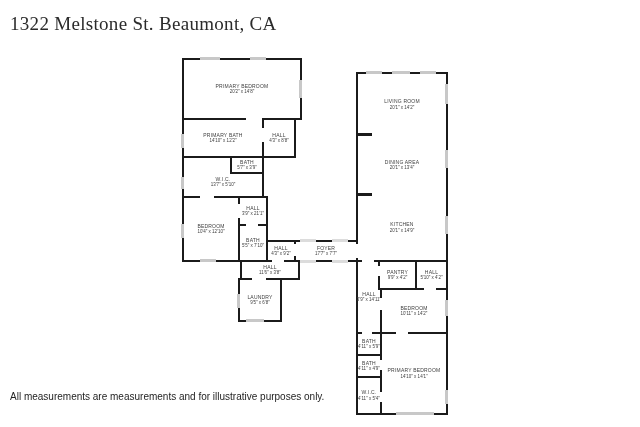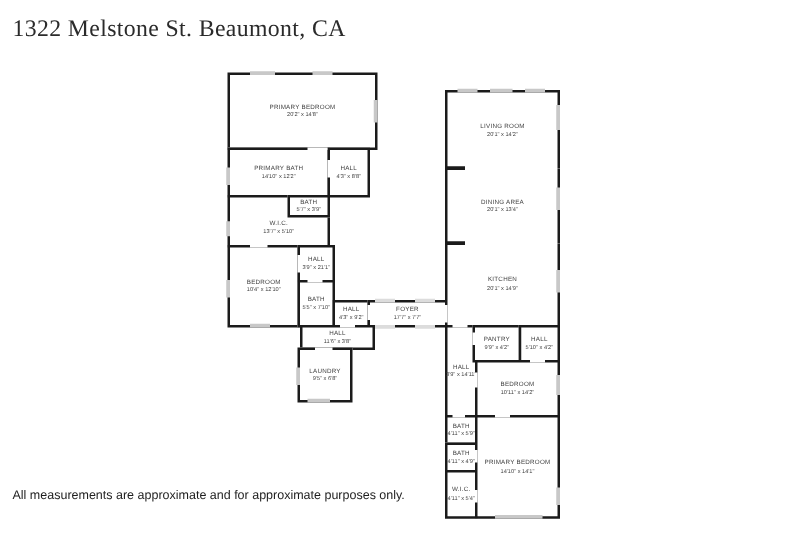--- a/index.html
+++ b/index.html
@@ -174,16 +174,16 @@
     <div class="win" style="left:445px;top:390px;width:3px;height:14px"></div>
     <div class="win" style="left:396px;top:412px;width:38px;height:3px"></div>
     <div class="opening" style="left:300px;top:239px;width:16px;height:3px"></div>
     <div class="opening" style="left:332px;top:239px;width:16px;height:3px"></div>
     <div class="opening" style="left:300px;top:260px;width:16px;height:3px"></div>
     <div class="opening" style="left:332px;top:260px;width:16px;height:3px"></div>
 
   </div>
 
   <div class="disclaimer">
-    <div>All measurements are approximate and for approximate purposes only.</div>
+    <div>All measurements are measurements and for illustrative purposes only.</div>
   </div>
 
 </div>
 
 </body></html>

